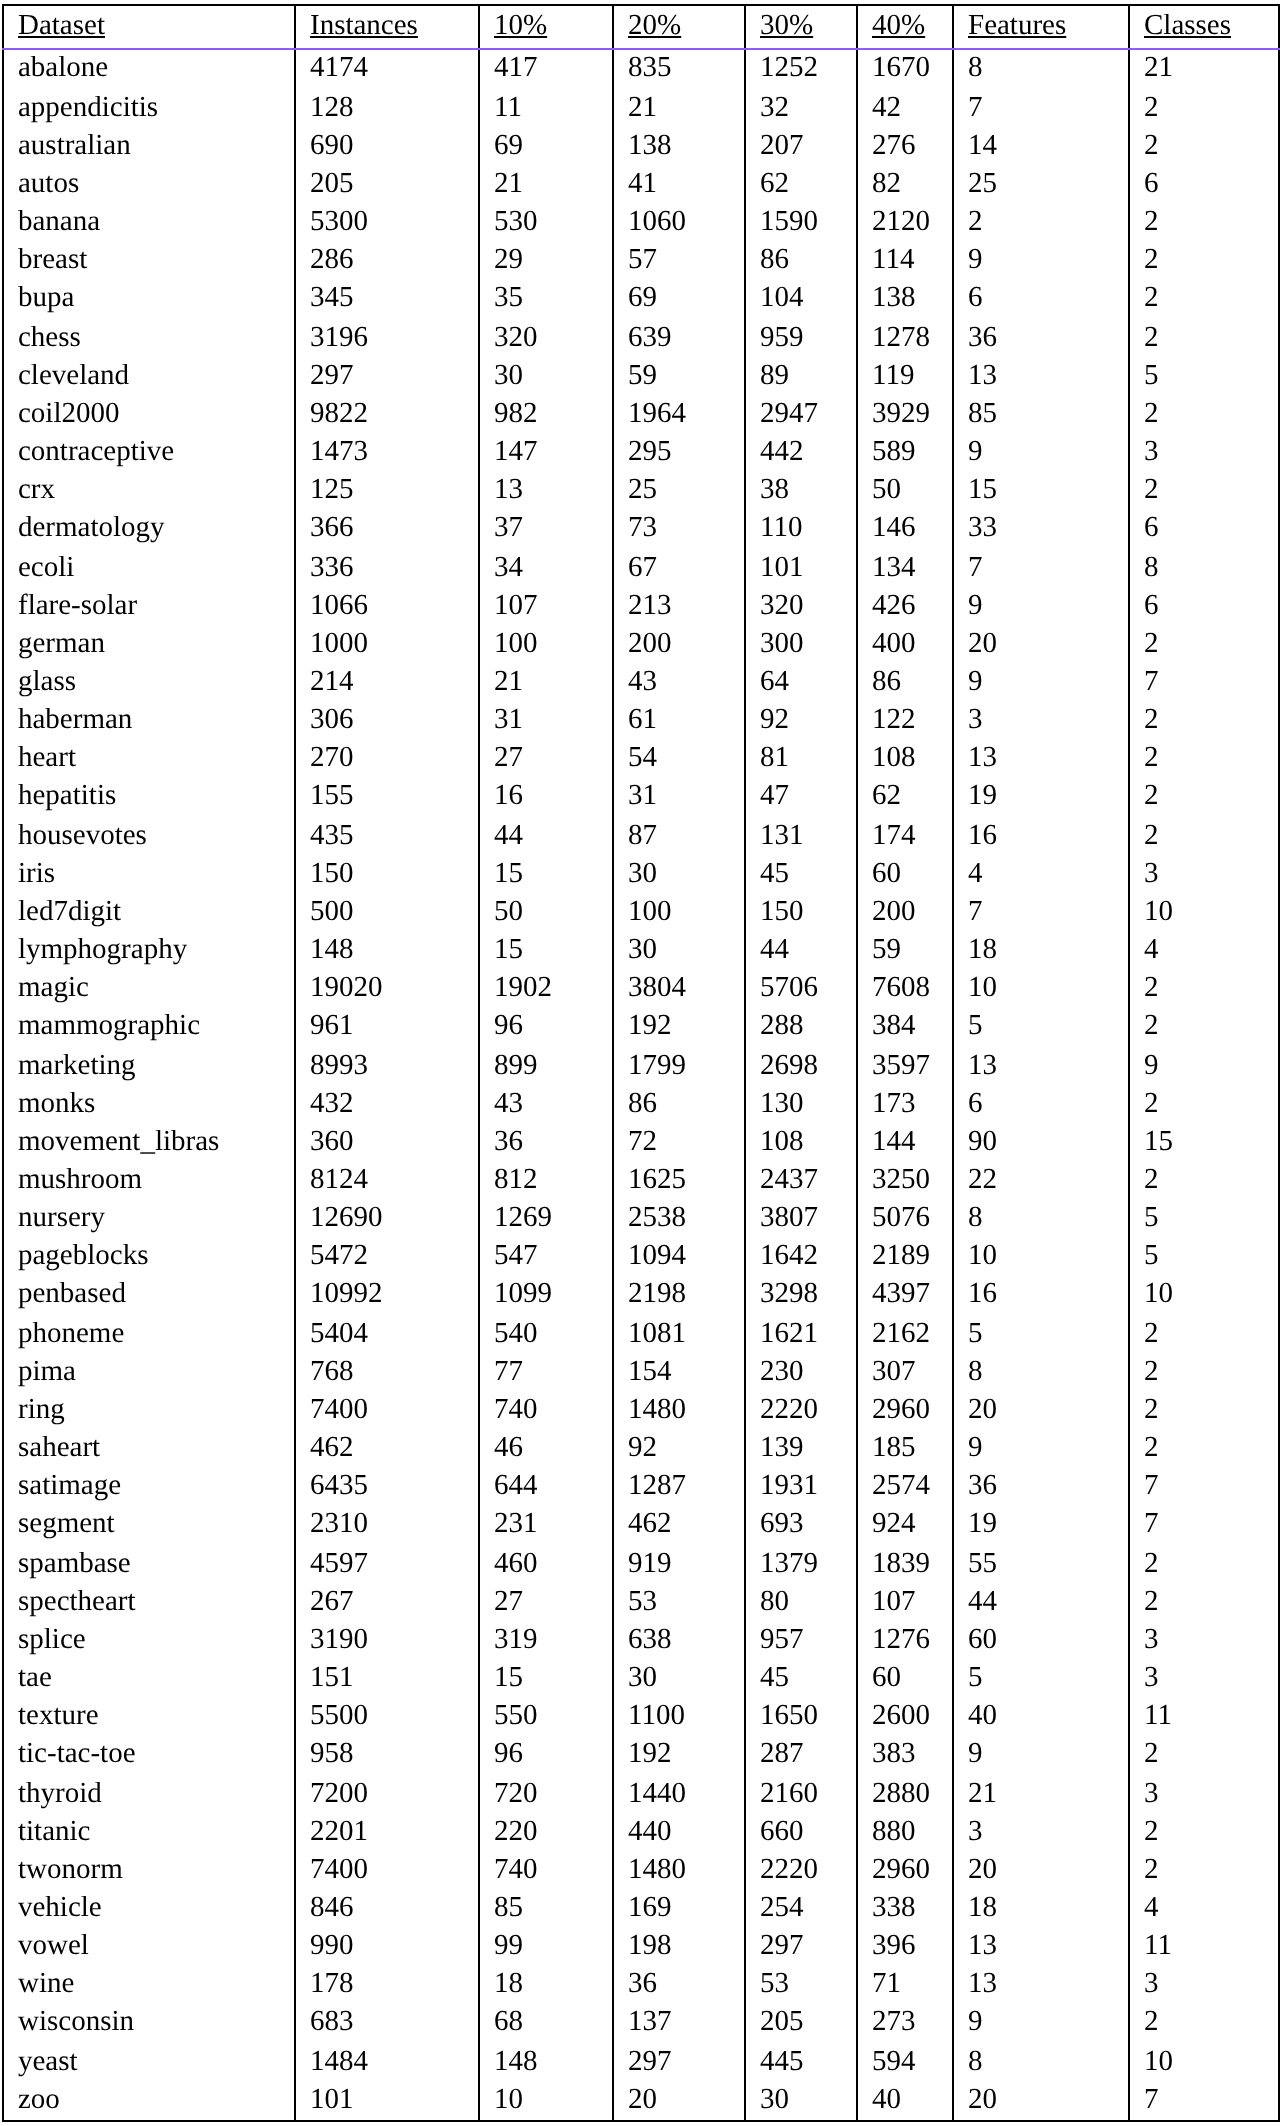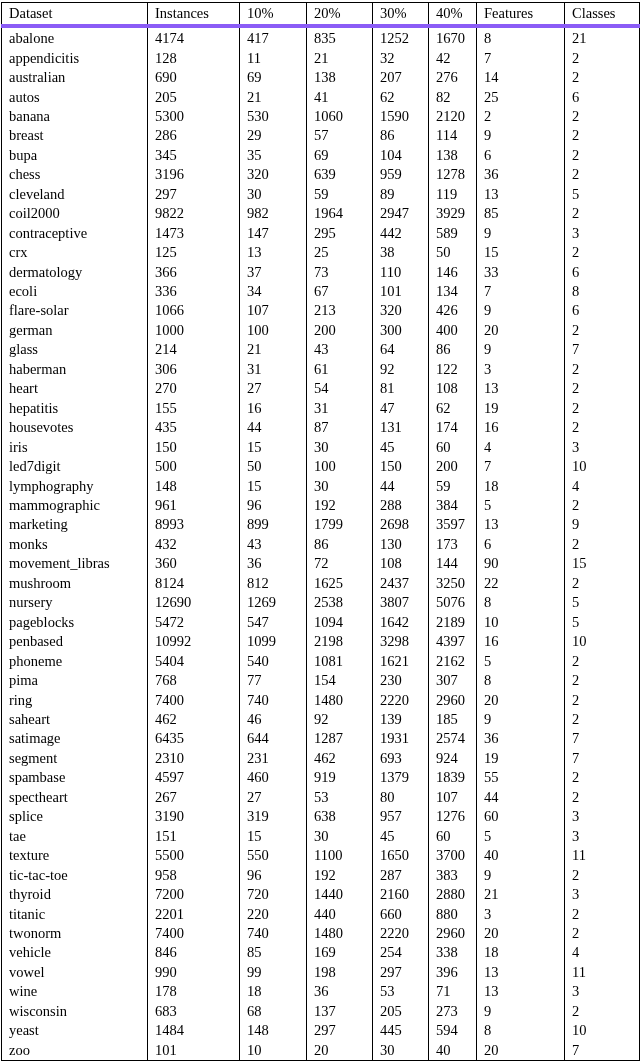--- a/index.html
+++ b/index.html
@@ -34,22 +34,23 @@
     font-weight: normal;
     text-align: left;
     vertical-align: middle;
     padding: 0 2px 0 7px;
     font-size: 14.5px;
     line-height: 1;
     white-space: nowrap;
     overflow: hidden;
   }
   table.datasets-table thead th {
-    border-bottom: 4px solid #8b5cf6;
+    border-bottom: 1px solid #8b5cf6;
     height: 21px;
+    text-decoration: underline;
   }
 </style>
 </head>
 <body>
 
 <div class="page">
   <table class="datasets-table">
     <colgroup>
       <col style="width:146px">
       <col style="width:92px">
@@ -307,20 +308,30 @@
           <td>lymphography</td>
           <td>148</td>
           <td>15</td>
           <td>30</td>
           <td>44</td>
           <td>59</td>
           <td>18</td>
           <td>4</td>
         </tr>
         <tr>
+          <td>magic</td>
+          <td>19020</td>
+          <td>1902</td>
+          <td>3804</td>
+          <td>5706</td>
+          <td>7608</td>
+          <td>10</td>
+          <td>2</td>
+        </tr>
+        <tr>
           <td>mammographic</td>
           <td>961</td>
           <td>96</td>
           <td>192</td>
           <td>288</td>
           <td>384</td>
           <td>5</td>
           <td>2</td>
         </tr>
         <tr>
@@ -492,21 +503,21 @@
           <td>60</td>
           <td>5</td>
           <td>3</td>
         </tr>
         <tr>
           <td>texture</td>
           <td>5500</td>
           <td>550</td>
           <td>1100</td>
           <td>1650</td>
-          <td>3700</td>
+          <td>2600</td>
           <td>40</td>
           <td>11</td>
         </tr>
         <tr>
           <td>tic-tac-toe</td>
           <td>958</td>
           <td>96</td>
           <td>192</td>
           <td>287</td>
           <td>383</td>

